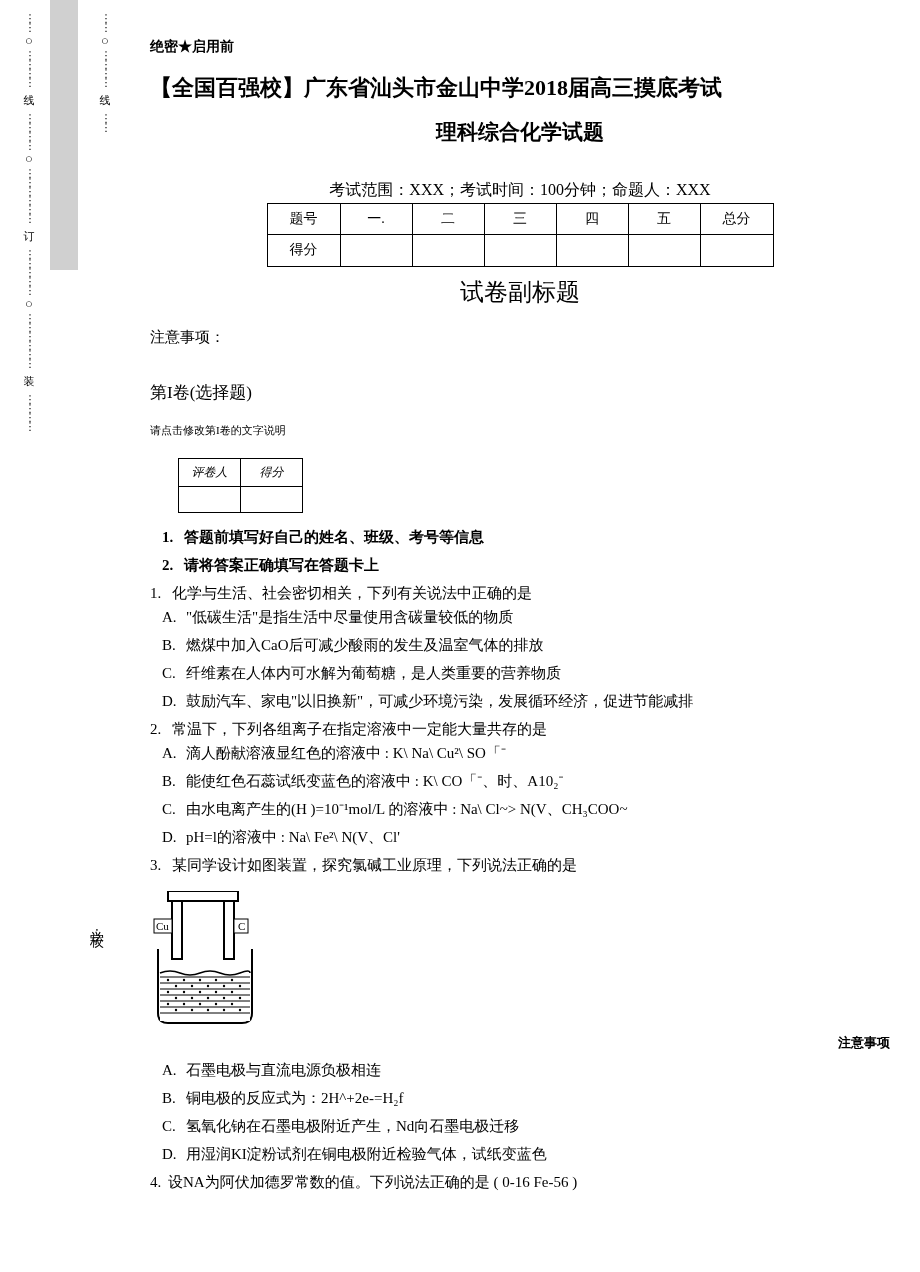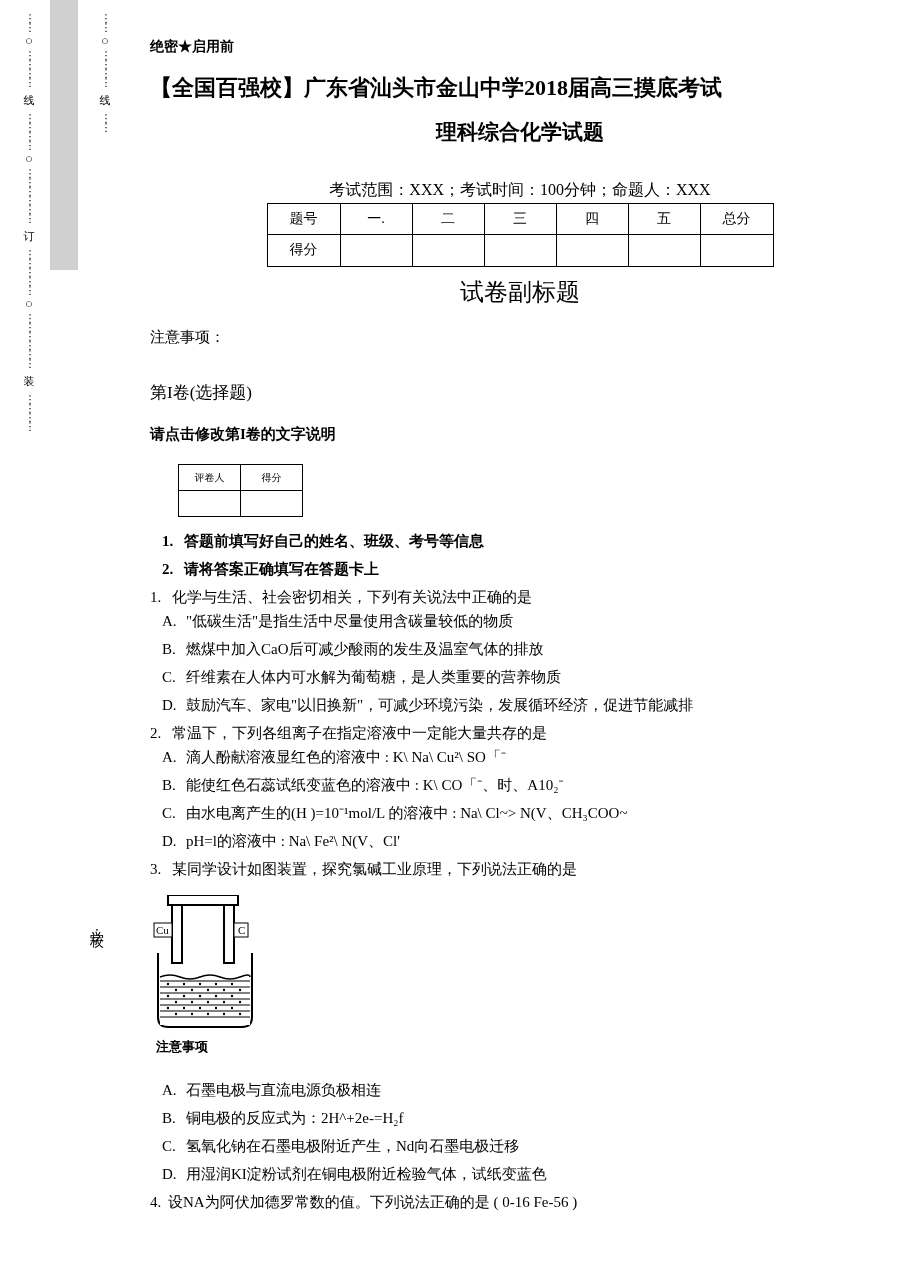--- a/index.html
+++ b/index.html
@@ -59,40 +59,41 @@
       padding: 4px 22px;
       font-size: 14px;
       font-weight: normal;
       text-align: center;
       min-width: 72px;
       height: 28px;
     }
     .subtitle { text-align: center; font-size: 24px; margin: 6px 0 14px; }
     .notice { font-size: 15px; margin-bottom: 30px; }
     .section-title { text-align: left; font-size: 17px; margin-bottom: 16px; }
-    .section-note { font-size: 15px; margin-bottom: 18px; font-weight: bold; }
+    .section-note { font-size: 11px; margin-bottom: 18px; }
     table.small-table {
       border-collapse: collapse;
       margin: 0 0 12px 28px;
     }
     table.small-table th, table.small-table td {
       border: 1px solid #000;
       padding: 4px 12px;
-      font-size: 10px;
+      font-size: 12px;
       font-weight: normal;
       min-width: 62px;
       height: 26px;
+      font-style: italic;
     }
     ol.instr { list-style: none; padding-left: 12px; }
     ol.instr > li { margin-bottom: 4px; font-weight: bold; }
     .qnum { display: inline-block; width: 22px; }
     .opts { padding-left: 12px; }
     .opts > div { margin-bottom: 4px; }
     .olabel { display: inline-block; width: 24px; }
-    .figure-box { margin: 14px 0 20px 0; }
+    .figure-box { margin: 14px 0 4px 0; text-align: right; }
     .figure-box svg { display: block; }
     .fig-caption { font-size: 13px; font-weight: bold; margin-top: 2px; margin-left: 6px; }
   </style>
 </head>
 <body>
 
 <div class="binding-strip"></div>
 
 <div class="margin-col left">
   <span class="vdots">⋮</span>

